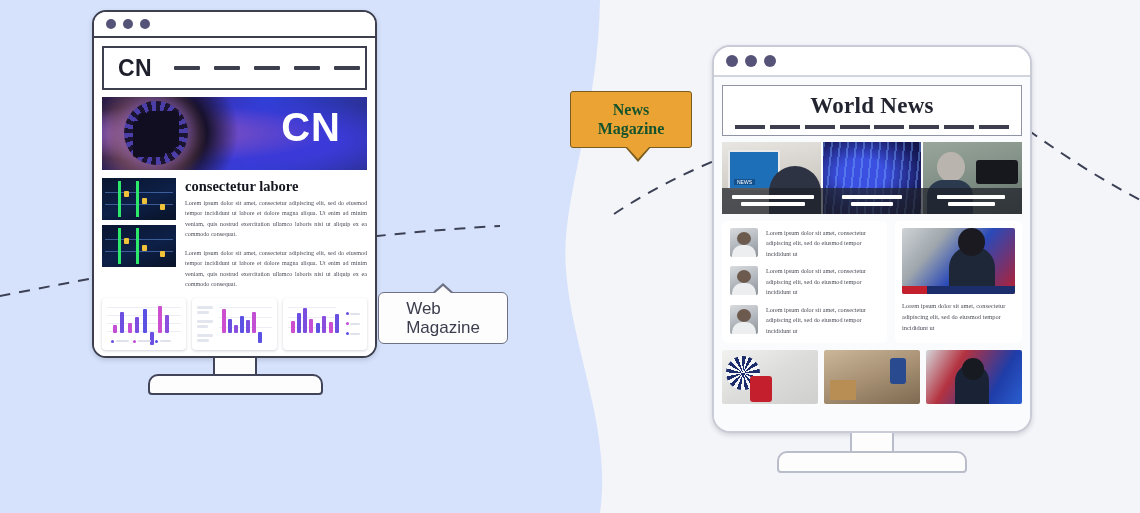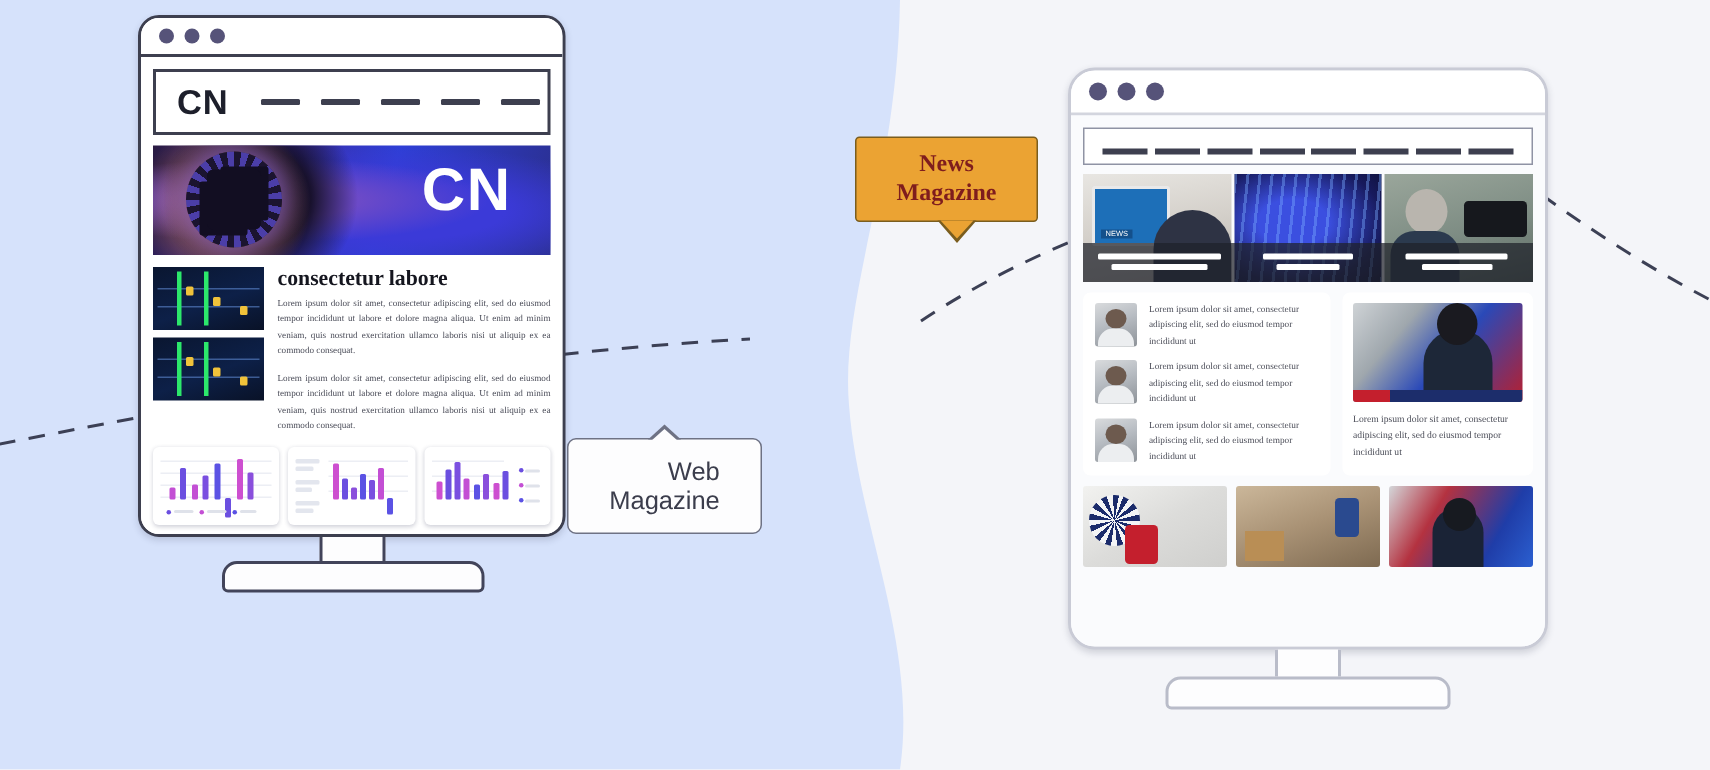--- a/index.html
+++ b/index.html
@@ -108,41 +108,41 @@
   .logo-word { font-size: 30px; letter-spacing: .5px; color: #2a2c3b; font-weight: 400; }
 
   
   #vs-circle {
     position: absolute; left: 512px; top: 187px; width: 100px; height: 100px;
     border-radius: 50%; background: #57518a; display: flex; align-items: center; justify-content: center;
   }
   #vs-circle span { color: #fff; font-size: 38px; font-weight: 700; letter-spacing: 1px; }
 
   .callout-white {
-    position: absolute; left: 378px; top: 292px; width: 130px; height: 64px;
+    position: absolute; left: 378px; top: 292px; width: 130px; height: 52px;
     background: #fdfdfe; border: 1.6px solid #6e7284; border-radius: 6px;
-    display: flex; align-items: center; justify-content: center; text-align: right;
+    display: flex; align-items: center; justify-content: center; text-align: left;
     font-size: 17px; color: #3b3d4c; line-height: 1.12;
   }
   .callout-white::before {
     content: ""; position: absolute; top: -10px; left: 50%; margin-left: -11px;
     width: 0; height: 0; border-left: 11px solid transparent; border-right: 11px solid transparent;
     border-bottom: 10px solid #6e7284;
   }
   .callout-white::after {
     content: ""; position: absolute; top: -7.5px; left: 50%; margin-left: -9px;
     width: 0; height: 0; border-left: 9px solid transparent; border-right: 9px solid transparent;
     border-bottom: 8px solid #fdfdfe;
   }
   .callout-orange {
     position: absolute; left: 570px; top: 91px; width: 122px; height: 57px;
     background: #eba333; border: 1.4px solid #7a5d1e; border-radius: 3px;
     display: flex; align-items: center; justify-content: center; text-align: center;
     font-family: "Liberation Serif", serif; font-weight: 700; font-size: 16px;
-    color: #7f1d1d; line-height: 1.18;
+    color: #14532d; line-height: 1.18;
   }
   .callout-orange::before {
     content: ""; position: absolute; bottom: -15px; left: 56%; margin-left: -13px;
     width: 0; height: 0; border-left: 13px solid transparent; border-right: 13px solid transparent;
     border-top: 15px solid #7a5d1e;
   }
   .callout-orange::after {
     content: ""; position: absolute; bottom: -12px; left: 56%; margin-left: -11px;
     width: 0; height: 0; border-left: 11px solid transparent; border-right: 11px solid transparent;
     border-top: 12px solid #eba333;
@@ -386,20 +386,21 @@
 
       <div class="titlebar light">
         <span class="dot lg"></span>
         <span class="dot lg"></span>
         <span class="dot lg"></span>
       </div>
 
       <div class="rm-body">
 
         <div class="wn-head">
+          <div class="wn-title">World News</div>
           <div class="wn-dashes">
             <i class="wn-dash"></i>
             <i class="wn-dash"></i>
             <i class="wn-dash"></i>
             <i class="wn-dash"></i>
             <i class="wn-dash"></i>
             <i class="wn-dash"></i>
             <i class="wn-dash"></i>
             <i class="wn-dash"></i>
           </div>

